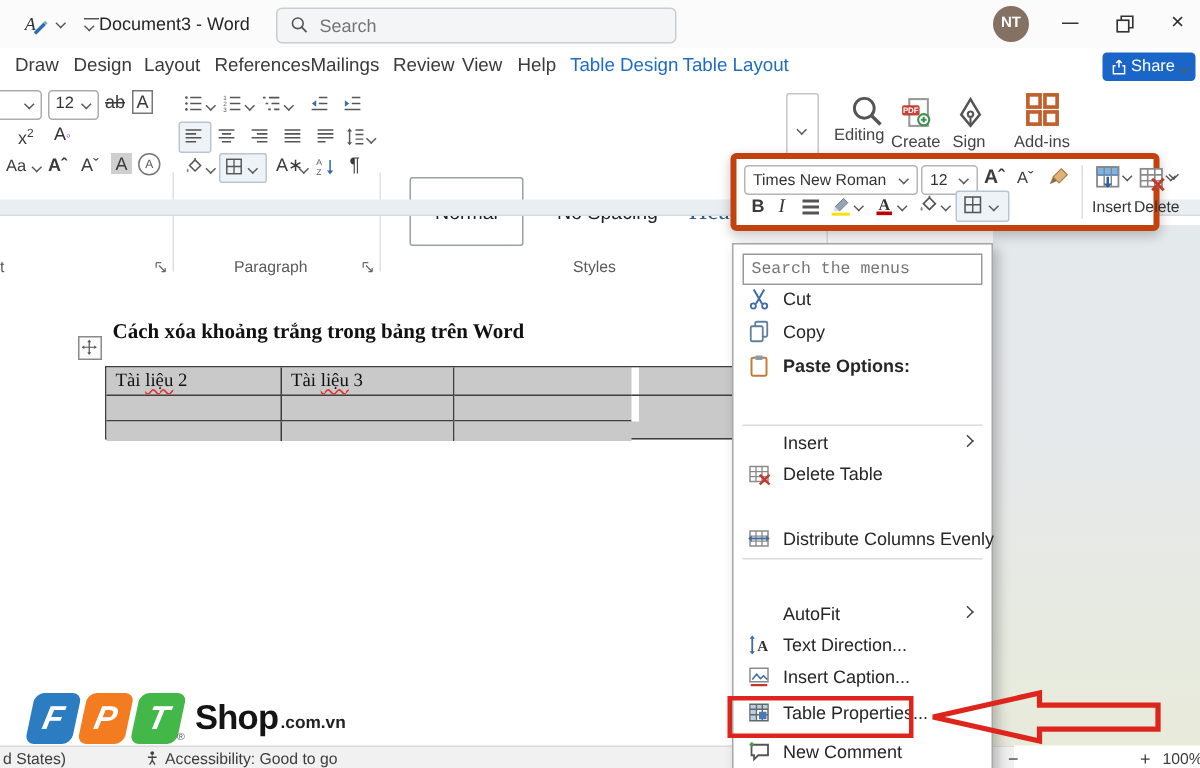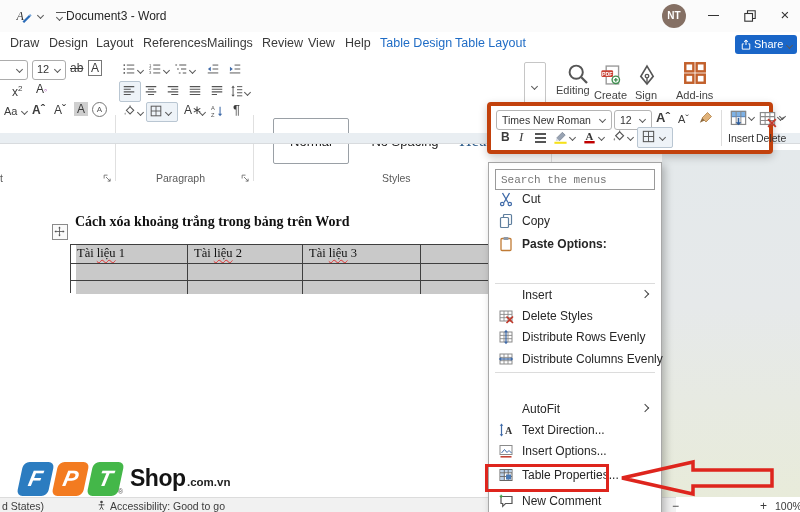--- a/index.html
+++ b/index.html
@@ -287,20 +287,26 @@
 
 <div class="titlebar">
   <svg class="ic" style="left:16px;top:8px;width:16px;height:16px">
       <use href="#penqat"></use>
     </svg>
   <span class="cv" style="left:38px;top:13px"></span>
   <span class="abs" style="left:56px;top:12px;width:10px;height:8px;border-top:1.5px solid #555">
       <span class="cv" style="left:1px;top:2px"></span>
     </span>
   <span class="abs" style="left:66px;top:9px;font-size:12px;color:#262626">Document3 - Word</span>
+  <div class="tb-search">
+    <svg class="ic" style="left:8px;top:4px;width:13px;height:13px">
+        <use href="#mag"></use>
+      </svg>
+    <input type="text" placeholder="Search" style="">
+  </div>
   <div class="avatar">NT</div>
   <div class="wc" style="left:696px">
       <span class="abs" style="left:12px;top:15px;width:11px;height:1.2px;background:#333"></span>
     </div>
   <div class="wc" style="left:732px">
       <svg class="ic" style="left:10px;top:8px;width:14px;height:14px">
         <path d="M5.5 5.5 V2.8 H13.2 V10.5 H10.5" stroke="#333" fill="none" stroke-width="1.1"></path>
         <rect x="2.8" y="5.5" width="7.7" height="7.7" stroke="#333" fill="none" stroke-width="1.1"></rect>
       </svg>
     </div>
@@ -490,21 +496,20 @@
     <span class="cv" style="left:169px;top:29px"></span>
 </div>
 
 <div class="doc-heading">Cách xóa khoảng trắng trong bảng trên Word</div>
 <div class="movehandle">
   <svg class="ic" style="left:1px;top:1px;width:11px;height:11px">
       <use href="#move"></use>
     </svg>
 </div>
 <div class="wtable">
-  <div class="cell c1"><span>Tài </span><span class="miss">liệu</span><span> 1</span></div>
   <div class="cell"><span>Tài </span><span class="miss">liệu</span><span> 2</span></div>
   <div class="cell"><span>Tài </span><span class="miss">liệu</span><span> 3</span></div>
   <div class="cell last"><span></span><span></span><span></span></div>
   <div class="cell c1"></div>
   <div class="cell"></div>
   <div class="cell"></div>
   <div class="cell last"></div>
   <div class="cell c1 bot"></div>
   <div class="cell bot"></div>
   <div class="cell bot"></div>
@@ -541,27 +546,21 @@
   <div class="msep" style="top:120px"></div>
 
   <div class="mi" style="top:122px">
     <span class="mi-label">Insert</span>
     <span class="cvr" style="left:153px;top:6px"></span>
   </div>
   <div class="mi" style="top:143px">
     <svg class="ic">
         <use href="#deltbl"></use>
       </svg>
-    <span class="mi-label">Delete Styles</span>
-  </div>
-  <div class="mi" style="top:164px">
-    <svg class="ic">
-        <use href="#distr"></use>
-      </svg>
-    <span class="mi-label">Distribute Rows Evenly</span>
+    <span class="mi-label">Delete Table</span>
   </div>
   <div class="mi" style="top:186px">
     <svg class="ic">
         <use href="#distc"></use>
       </svg>
     <span class="mi-label">Distribute Columns Evenly</span>
   </div>
   <div class="msep" style="top:209px"></div>
 
   <div class="mi" style="top:236px">
@@ -571,21 +570,21 @@
   <div class="mi" style="top:257px">
     <svg class="ic">
         <use href="#textdir"></use>
       </svg>
     <span class="mi-label">Text Direction...</span>
   </div>
   <div class="mi" style="top:278px">
     <svg class="ic">
         <use href="#caption"></use>
       </svg>
-    <span class="mi-label">Insert Options...</span>
+    <span class="mi-label">Insert Caption...</span>
   </div>
   <div class="mi" style="top:302px">
     <svg class="ic">
         <use href="#tblprops"></use>
       </svg>
     <span class="mi-label">Table Properties...</span>
   </div>
   <div class="mi" style="top:328px">
     <svg class="ic">
         <use href="#comment"></use>

